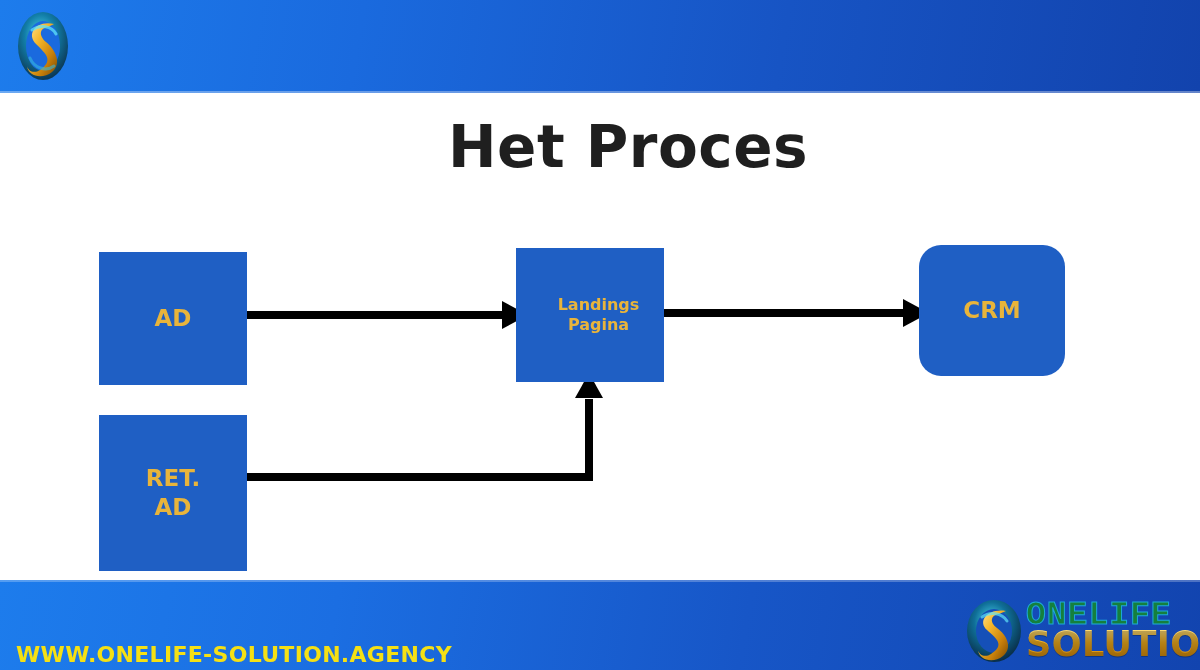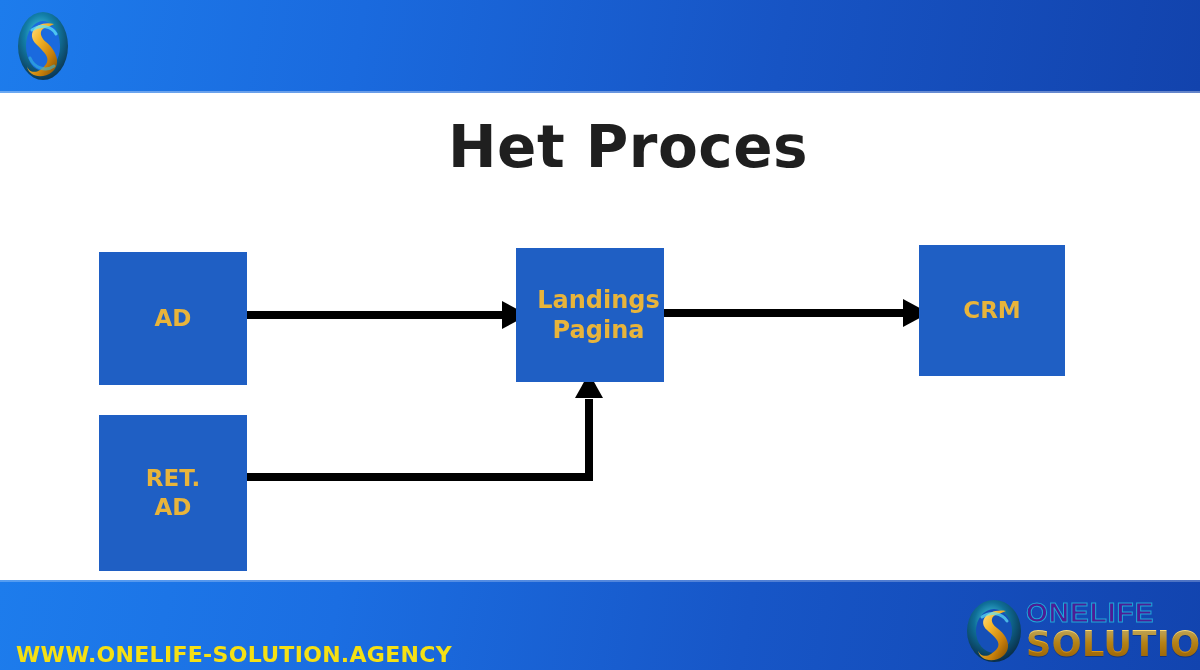--- a/index.html
+++ b/index.html
@@ -77,31 +77,32 @@
     font-size: 23px;
   }
   #node-ret-ad {
     left: 99px; top: 317px;
     width: 148px; height: 156px;
     font-size: 23px;
   }
   #node-landing {
     left: 516px; top: 150px;
     width: 148px; height: 134px;
-    font-size: 24px;
+    font-size: 16px;
     padding-left: 28px;
   }
   #node-landing .node-label {
     width: 170px;
     margin-left: -11px;
   }
   #node-crm {
     left: 919px; top: 147px;
     width: 146px; height: 131px;
     font-size: 23px;
+    border-radius: 22px;
   }
   .node-label { display: block; }
 
   #connectors {
     position: absolute;
     left: 0; top: 0;
     width: 1200px; height: 487px;
   }
 
   
@@ -134,25 +135,25 @@
     width: 64px; height: 66px;
   }
   #footer-wordmark {
     position: absolute;
     left: 64px; top: 3px;
     width: 168px; height: 64px;
   }
   .wm-onelife {
     position: absolute;
     left: 0; top: 0;
-    font-family: Liberation Sans, sans-serif;
-    font-size: 28px;
+    font-family: Liberation Mono, monospace;
+    font-size: 33px;
     font-weight: bold;
     letter-spacing: 1px;
-    color: #4c1d95;
+    color: #15803d;
     -webkit-text-stroke: 1px #1ea8d8;
     line-height: 1;
   }
   .wm-solution {
     position: absolute;
     left: 0; top: 28px;
     font-family: "DejaVu Sans", sans-serif;
     font-size: 35px;
     font-weight: bold;
     letter-spacing: 0.5px;

